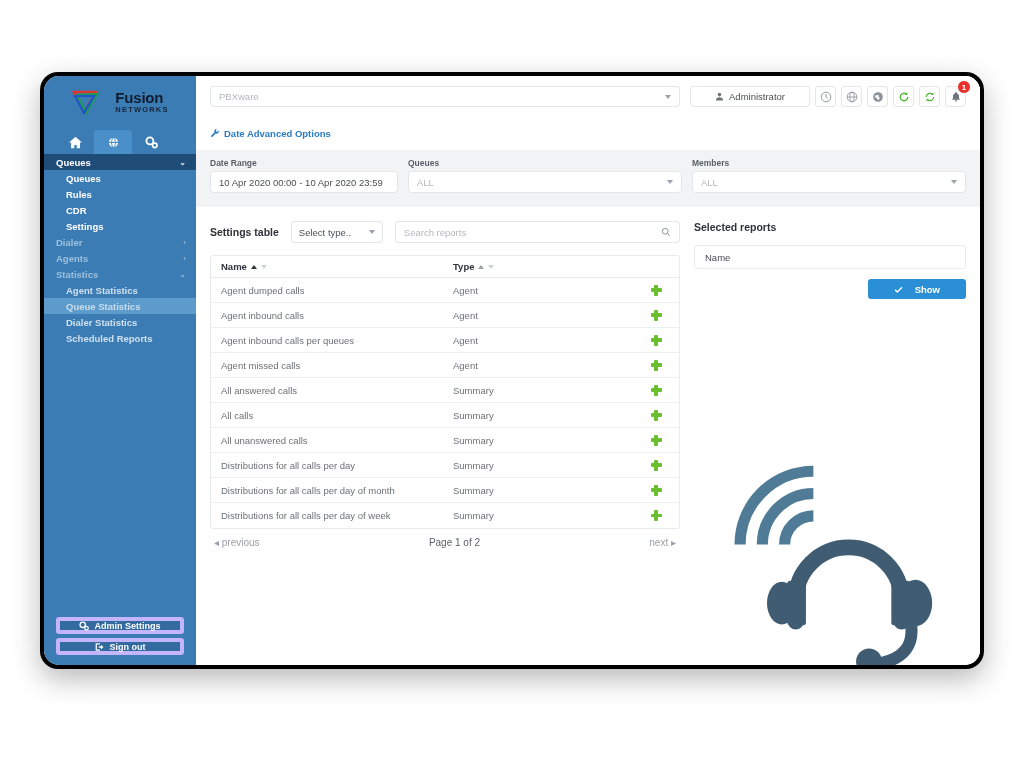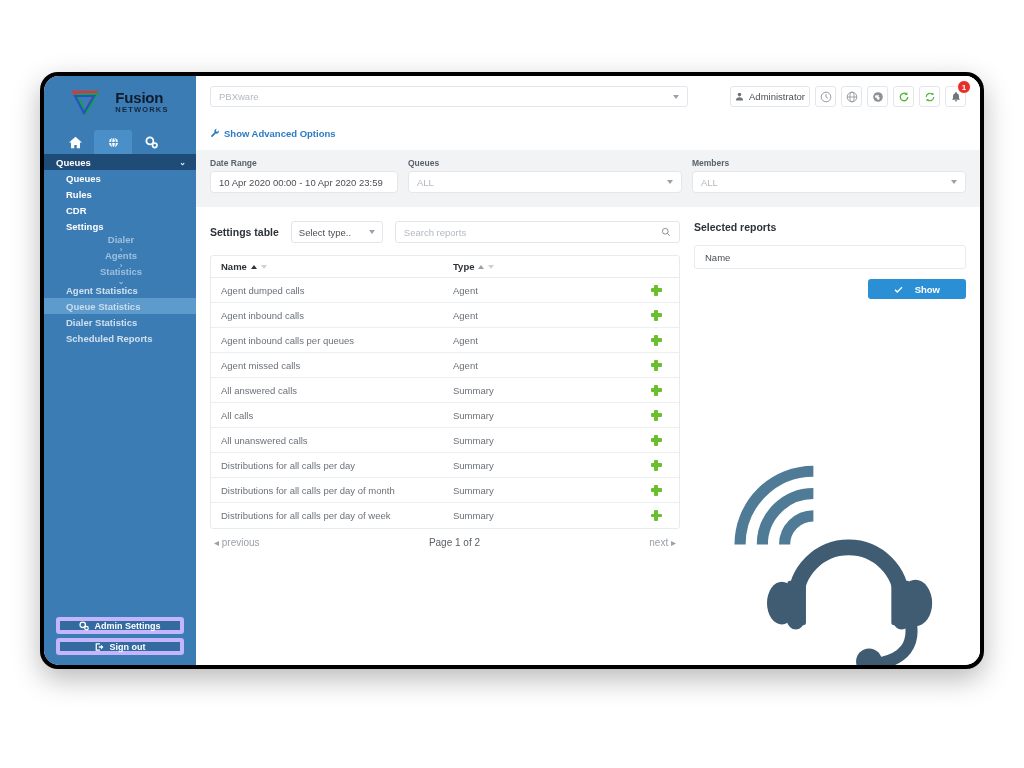--- a/index.html
+++ b/index.html
@@ -69,21 +69,21 @@
 
   .menu { margin-top: 0; }
   .menu-group {
     height: 16px;
     display: flex; align-items: center; justify-content: space-between;
     padding: 0 10px 0 12px;
     font-size: 9.5px; font-weight: bold;
     color: #ffffff;
   }
   .menu-group.dark { background: #1f4b77; }
-  .menu-group.muted { color: #9dc0dd; flex-direction: column; }
+  .menu-group.muted { color: #9dc0dd; }
   .menu-group .chev { font-size: 8px; opacity: 0.9; }
   .menu-item {
     height: 16px;
     display: flex; align-items: center;
     padding-left: 22px;
     font-size: 9.5px; font-weight: bold;
     color: #ffffff;
   }
   .menu-item.muted { color: #cfe0ef; }
   .menu-item.active { background: #5d9bcd; color: #c9dcec; }
@@ -121,21 +121,21 @@
     display: flex; align-items: center; justify-content: space-between;
     padding: 0 8px;
     font-size: 9.5px; color: #b3b9c0;
   }
   .caret { width: 0; height: 0; border-left: 3px solid transparent;
            border-right: 3px solid transparent; border-top: 4px solid #9aa1a9; }
 
   .topbar-right { display: flex; align-items: center; gap: 5px; margin-left: auto; }
   .admin-btn {
     height: 21px; border: 1px solid #e3e6ea; border-radius: 3px;
-    background: #fff; padding: 0 4px;
+    background: #fff; padding: 0 24px;
     display: flex; align-items: center; gap: 5px;
     font-size: 9.5px; color: #4a4f55;
   }
   .admin-btn svg { width: 9px; height: 9px; fill: #6d747c; }
   .icon-btn {
     width: 21px; height: 21px;
     border: 1px solid #e3e6ea; border-radius: 3px; background: #fff;
     display: flex; align-items: center; justify-content: center;
     position: relative;
   }
@@ -407,21 +407,21 @@
             <span class="badge">1</span>
           </div>
         </div>
       </div>
 
       <div class="adv-row">
         <span class="adv-link">
           <svg viewBox="0 0 16 16">
             <path d="M10.8 1.2a4 4 0 0 0-3.6 5.6L1.4 12.6l2 2 5.8-5.8a4 4 0 0 0 5-5l-2.3 2.3-1.9-.5-.5-1.9z"></path>
           </svg>
-          <span>Show Advanced Options</span>
+          <span>Date Advanced Options</span>
         </span>
       </div>
 
       <div class="filters">
         <div class="field f1">
           <div class="field-label">Date Range</div>
           <div class="field-box">
             <span>10 Apr 2020 00:00 - 10 Apr 2020 23:59</span>
           </div>
         </div>

